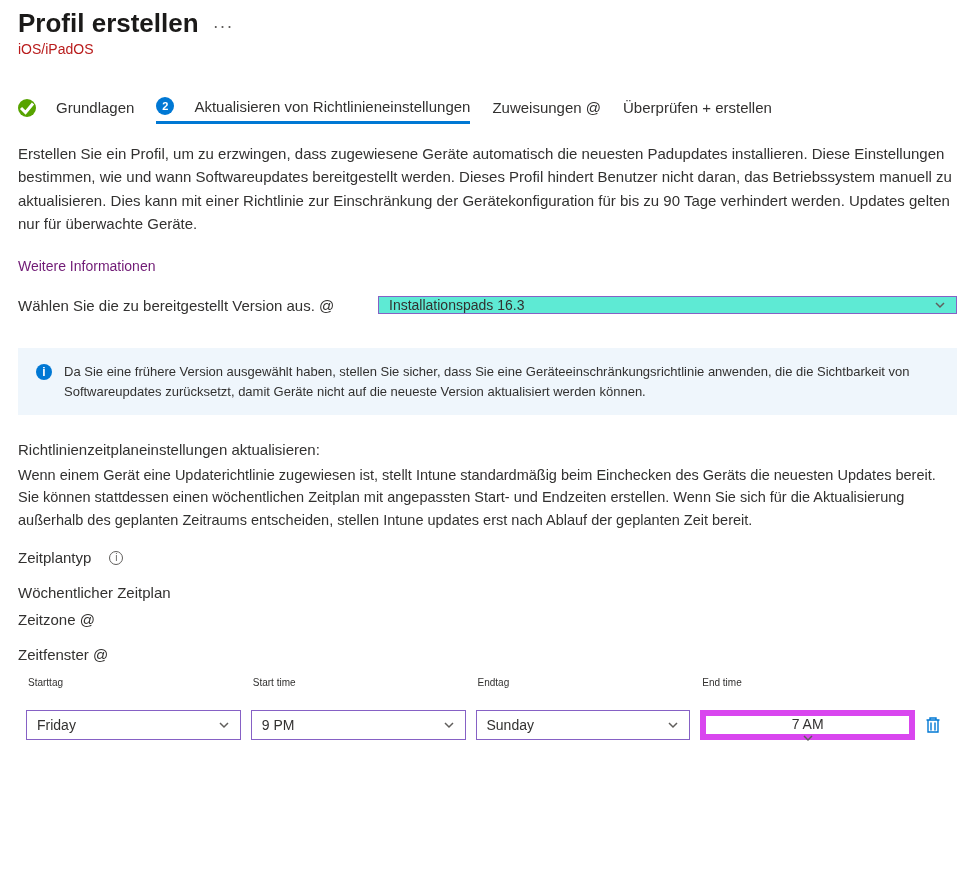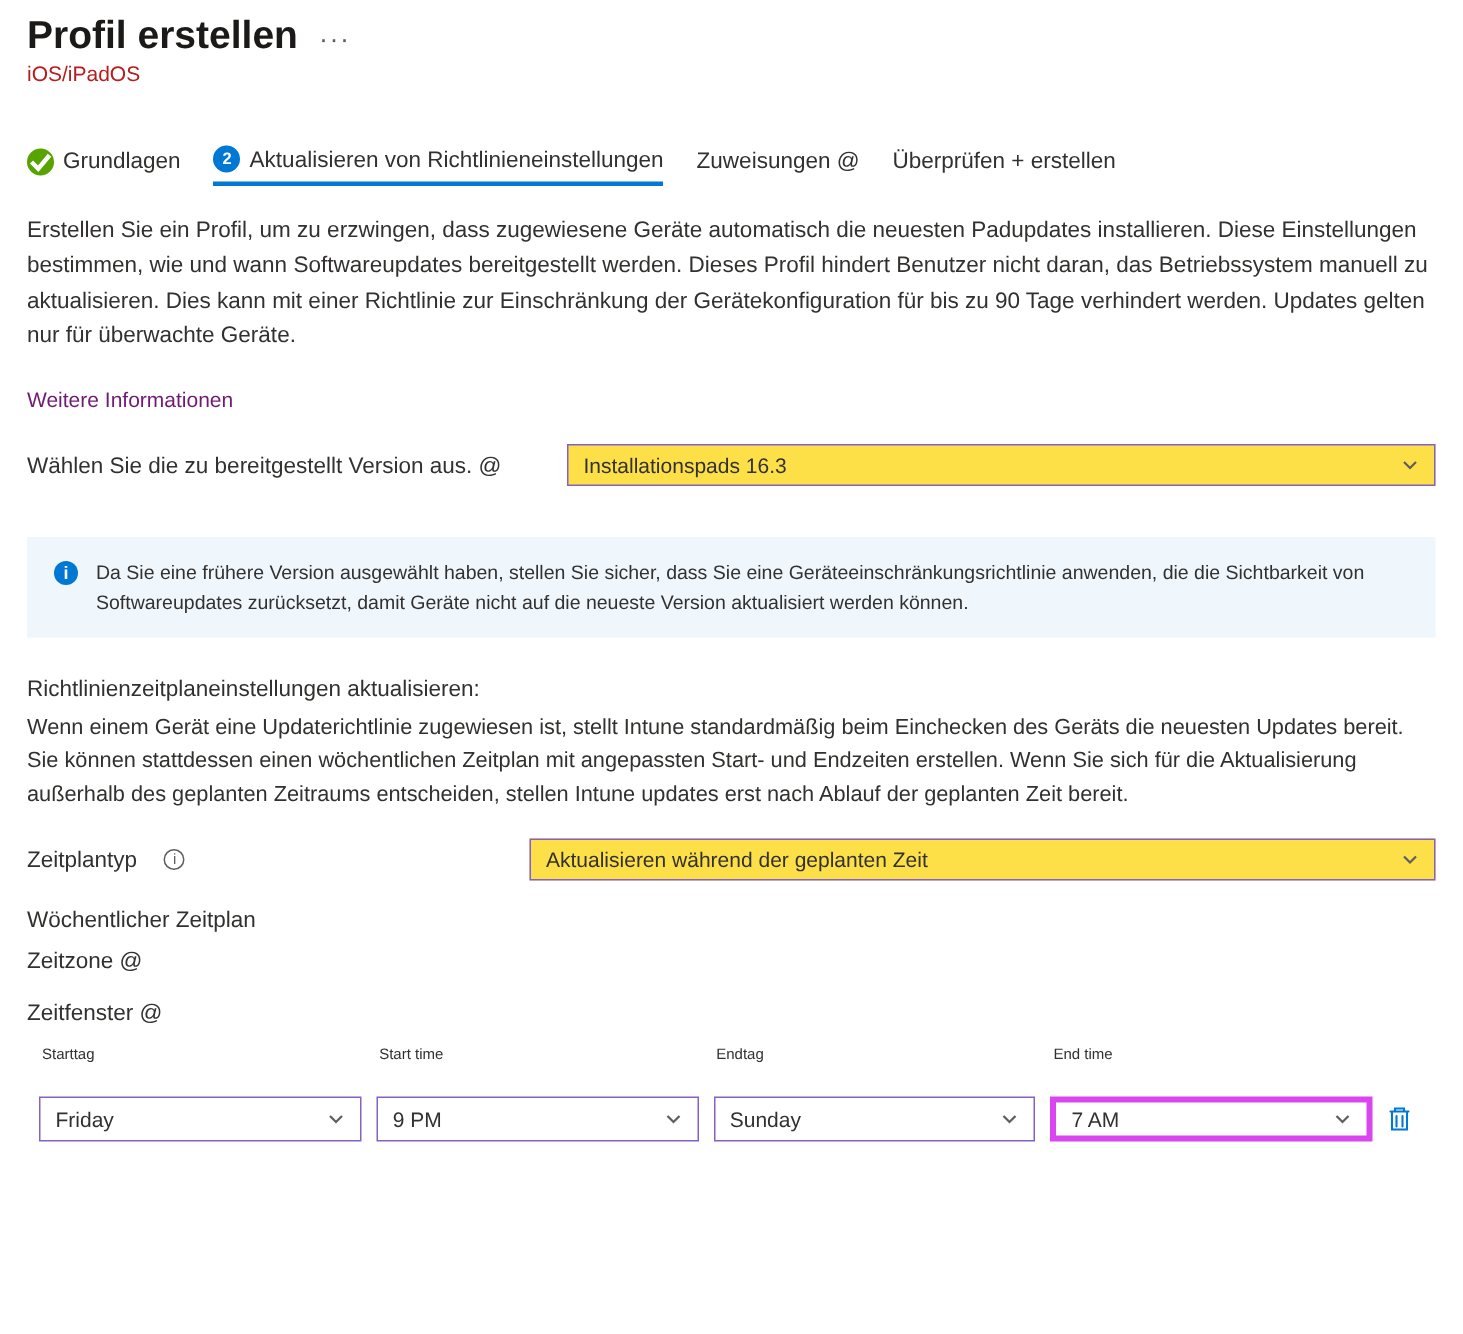--- a/index.html
+++ b/index.html
@@ -10,51 +10,51 @@
     background: #fff;
     padding: 8px 18px 30px 18px;
     width: 975px;
   }
   .header-row { display: flex; align-items: center; gap: 14px; }
   .page-title { font-size: 26px; font-weight: 600; color: #1b1a19; }
   .more-dots { color: #605e5c; font-size: 18px; letter-spacing: 1px; padding-top: 6px; }
   .subtitle { color: #b91c1c; font-size: 14px; margin-top: 2px; }
 
   .tabs { display: flex; align-items: center; gap: 22px; margin-top: 40px; margin-bottom: 18px; }
-  .tab { display: flex; align-items: center; gap: 6px; padding-bottom: 6px; font-size: 15px; color: #323130; cursor: pointer; }
+  .tab { display: flex; align-items: center; gap: 20px; padding-bottom: 6px; font-size: 15px; color: #323130; cursor: pointer; }
   .tab.active { border-bottom: 3px solid #0078d4; }
   .tab .step-icon {
     width: 18px; height: 18px; border-radius: 50%; display: inline-flex;
     align-items: center; justify-content: center; font-size: 11px; color: #fff;
   }
   .step-check { background: #57a300; }
   .step-num { background: #0078d4; font-weight: 600; }
 
   .desc { font-size: 15px; line-height: 1.55; margin-bottom: 23px; }
 
   .link-like { color: #701a75; font-size: 14px; margin: 18px 0 22px 0; }
 
   .form-row { display: flex; align-items: center; gap: 10px; margin-bottom: 14px; }
   .form-label { width: 350px; font-size: 15px; }
   .form-label-short { width: 325px; font-size: 15px; }
 
   .select-box {
     flex: 1;
     border: 1px solid #8a2be2;
     border-color: #8661c5;
-    height: 28px;
+    height: 18px;
     display: flex; align-items: center; justify-content: space-between;
     padding: 0 10px;
-    background: #fde047;
+    background: #5eead4;
     cursor: pointer;
     font-size: 14px;
   }
   .select-purple { border: 1px solid #8661c5; }
   .select-gray   { border: 1px solid #8a8886; }
-  .select-blue   { border: 4px solid #d946ef; }
+  .select-blue   { border: 6px solid #d946ef; flex-direction: column; }
 
   .chev { width: 12px; height: 12px; }
   .chev svg { width: 12px; height: 12px; display: block; }
 
   .info-banner {
     background: #eff6fc;
     display: flex; gap: 12px;
     padding: 14px 18px;
     margin: 34px 0 26px 0;
     font-size: 13px;
@@ -147,28 +147,20 @@
 </div>
 
 <div class="section-head">Richtlinienzeitplaneinstellungen aktualisieren:</div>
 <p class="section-body">Wenn einem Gerät eine Updaterichtlinie zugewiesen ist, stellt Intune standardmäßig beim Einchecken des Geräts die neuesten Updates bereit. Sie können stattdessen einen wöchentlichen Zeitplan mit angepassten Start- und Endzeiten erstellen. Wenn Sie sich für die Aktualisierung außerhalb des geplanten Zeitraums entscheiden, stellen Intune updates erst nach Ablauf der geplanten Zeit bereit.</p>
 
 <div class="form-row">
   <div class="form-label-short label-with-info">
     <span>Zeitplantyp</span>
     <span class="i-circle">i</span>
   </div>
-  <div class="select-box select-purple">
-    <span>Aktualisieren während der geplanten Zeit</span>
-    <span class="chev">
-      <svg viewBox="0 0 12 12">
-          <path d="M2 4 L6 8 L10 4" stroke="#605e5c" stroke-width="1.5" fill="none"></path>
-        </svg>
-    </span>
-  </div>
 </div>
 
 <div class="subhead">Wöchentlicher Zeitplan</div>
 
 <div class="form-row">
   <div class="form-label-short">Zeitzone @</div>
 </div>
 
 <div class="subhead">Zeitfenster @</div>
 

